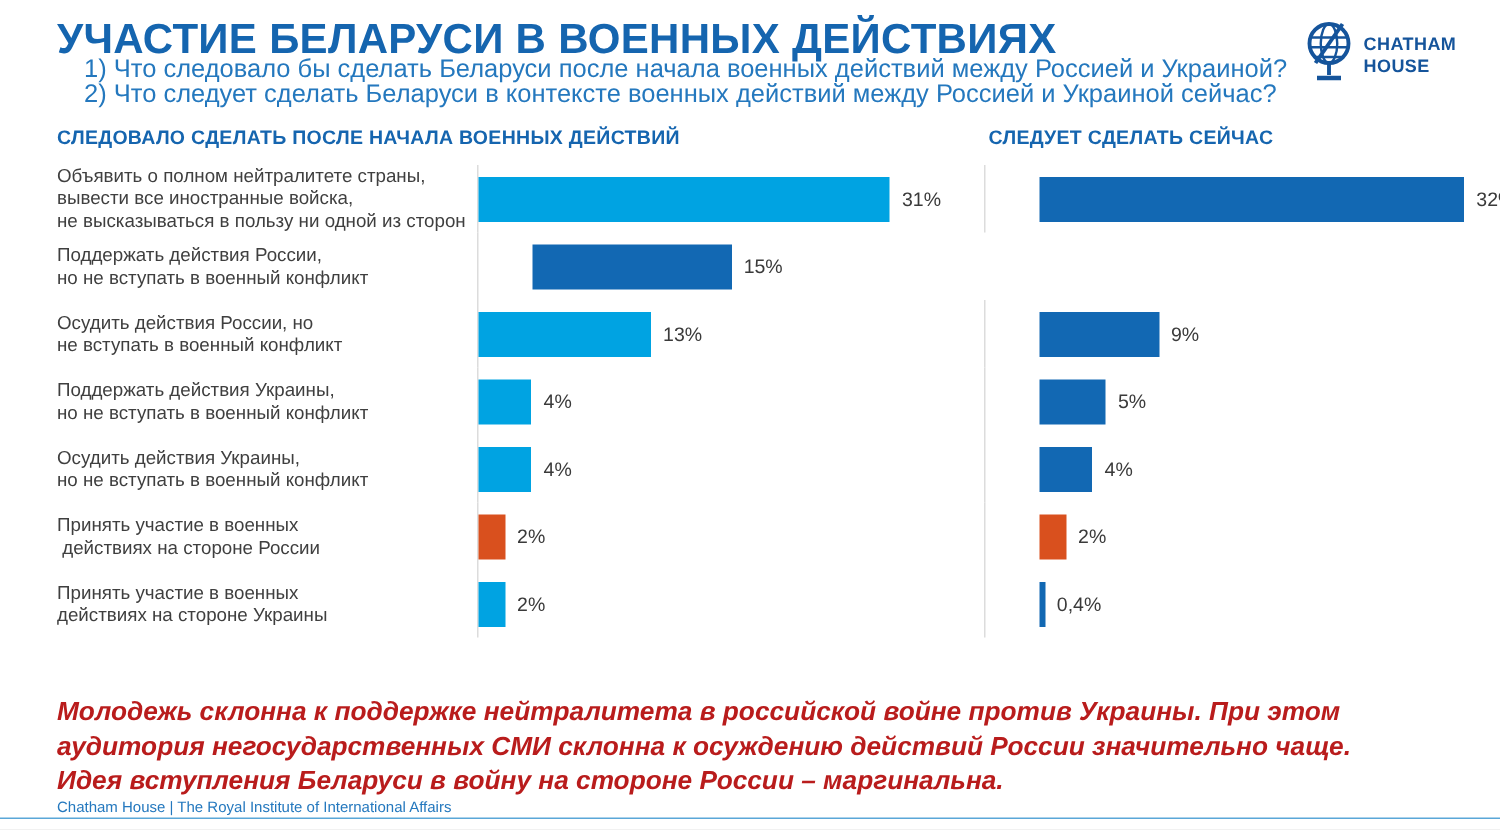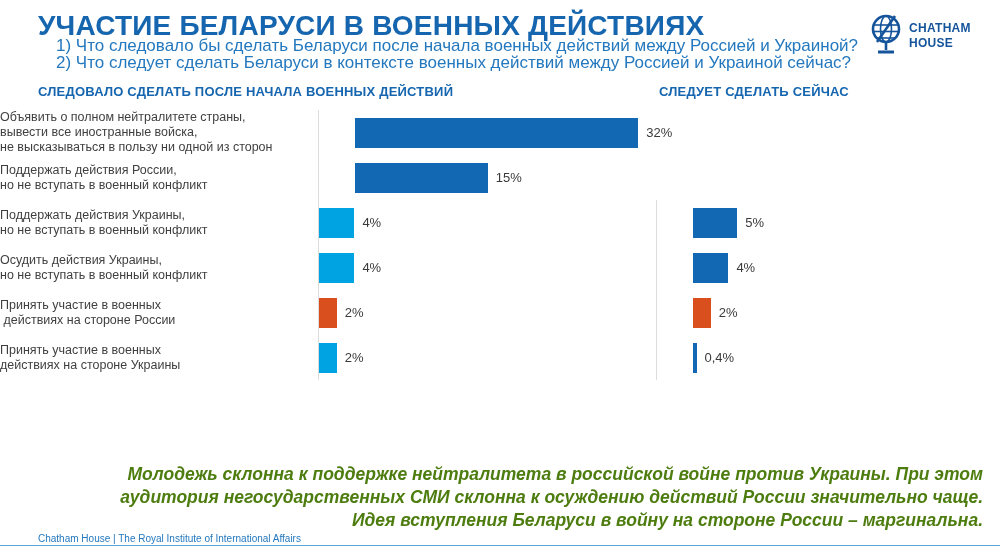--- a/index.html
+++ b/index.html
@@ -19,32 +19,32 @@
   .logo { position:absolute; left:868px; top:13px; display:flex; align-items:center; gap:5px; }
   .logo-text { font-size:12px; font-weight:bold; color:#15549B; line-height:15px; letter-spacing:.3px; }
   .chart-header {
     position:absolute; top:84px; font-size:13px; font-weight:bold; color:#1565AF; letter-spacing:.2px;
   }
   .chart-header.left { left:38px; }
   .chart-header.right { left:659px; }
   .rows { position:absolute; left:0; top:110px; width:1000px; }
   .row { display:flex; height:45px; align-items:center; }
   .cat-label {
-    width:318px; font-size:12.5px; line-height:15px;
+    width:318px; padding-left:38px; font-size:12.5px; line-height:15px;
     color:#3F3F3F; white-space:pre-wrap;
   }
   .cell { display:flex; align-items:center; height:45px; border-left:1px solid #DCDCDC; }
   .cell.left  { width:338px; }
   .cell.right { width:343px;padding-left:36px; }
   .bar { height:30px; flex:0 0 auto; }
   .val { font-size:13px; color:#3A3A3A; margin-left:8px; white-space:nowrap; }
   .insight {
     position:absolute; left:38px; top:463px; width:945px;
     font-size:17.5px; line-height:23px; font-weight:bold; font-style:italic;
-    color:#4d7c0f; white-space:pre-line;text-align:right;
+    color:#b91c1c; white-space:pre-line;
   }
   .footer-text {
     position:absolute; left:38px; top:533px; font-size:10px; color:#2478BE;
   }
   .page-number {
     position:absolute; right:35px; top:554px; font-size:10.5px; font-weight:bold; color:#1B72BE;
   }
   .bottom-rule {
     position:absolute; left:0; top:545px; width:1000px; height:1px; background:#5AA7D8;
   }
@@ -81,31 +81,47 @@
   </div>
 
   <div class="chart-header left">СЛЕДОВАЛО СДЕЛАТЬ ПОСЛЕ НАЧАЛА ВОЕННЫХ ДЕЙСТВИЙ</div>
   <div class="chart-header right">СЛЕДУЕТ СДЕЛАТЬ СЕЙЧАС</div>
 
   <div class="rows">
       <div class="row">
         <div class="cat-label">Объявить о полном нейтралитете страны,
 вывести все иностранные войска,
 не высказываться в пользу ни одной из сторон</div>
+        <div class="cell left">
+          <div class="bar" style="width: 274.35px; background: rgb(0, 163, 226);"></div>
+          <span class="val">31%</span>
+        </div>
         <div class="cell right">
           <div class="bar" style="width: 283.2px; background: rgb(18, 104, 179);"></div>
           <span class="val">32%</span>
         </div>
       </div>
       <div class="row">
         <div class="cat-label">Поддержать действия России,
 но не вступать в военный конфликт</div>
         <div class="cell right">
           <div class="bar" style="width: 132.75px; background: rgb(18, 104, 179);"></div>
           <span class="val">15%</span>
+        </div>
+      </div>
+      <div class="row">
+        <div class="cat-label">Осудить действия России, но
+не вступать в военный конфликт</div>
+        <div class="cell left">
+          <div class="bar" style="width: 115.05px; background: rgb(0, 163, 226);"></div>
+          <span class="val">13%</span>
+        </div>
+        <div class="cell right">
+          <div class="bar" style="width: 79.65px; background: rgb(18, 104, 179);"></div>
+          <span class="val">9%</span>
         </div>
       </div>
       <div class="row">
         <div class="cat-label">Поддержать действия Украины,
 но не вступать в военный конфликт</div>
         <div class="cell left">
           <div class="bar" style="width: 35.4px; background: rgb(0, 163, 226);"></div>
           <span class="val">4%</span>
         </div>
         <div class="cell right">

